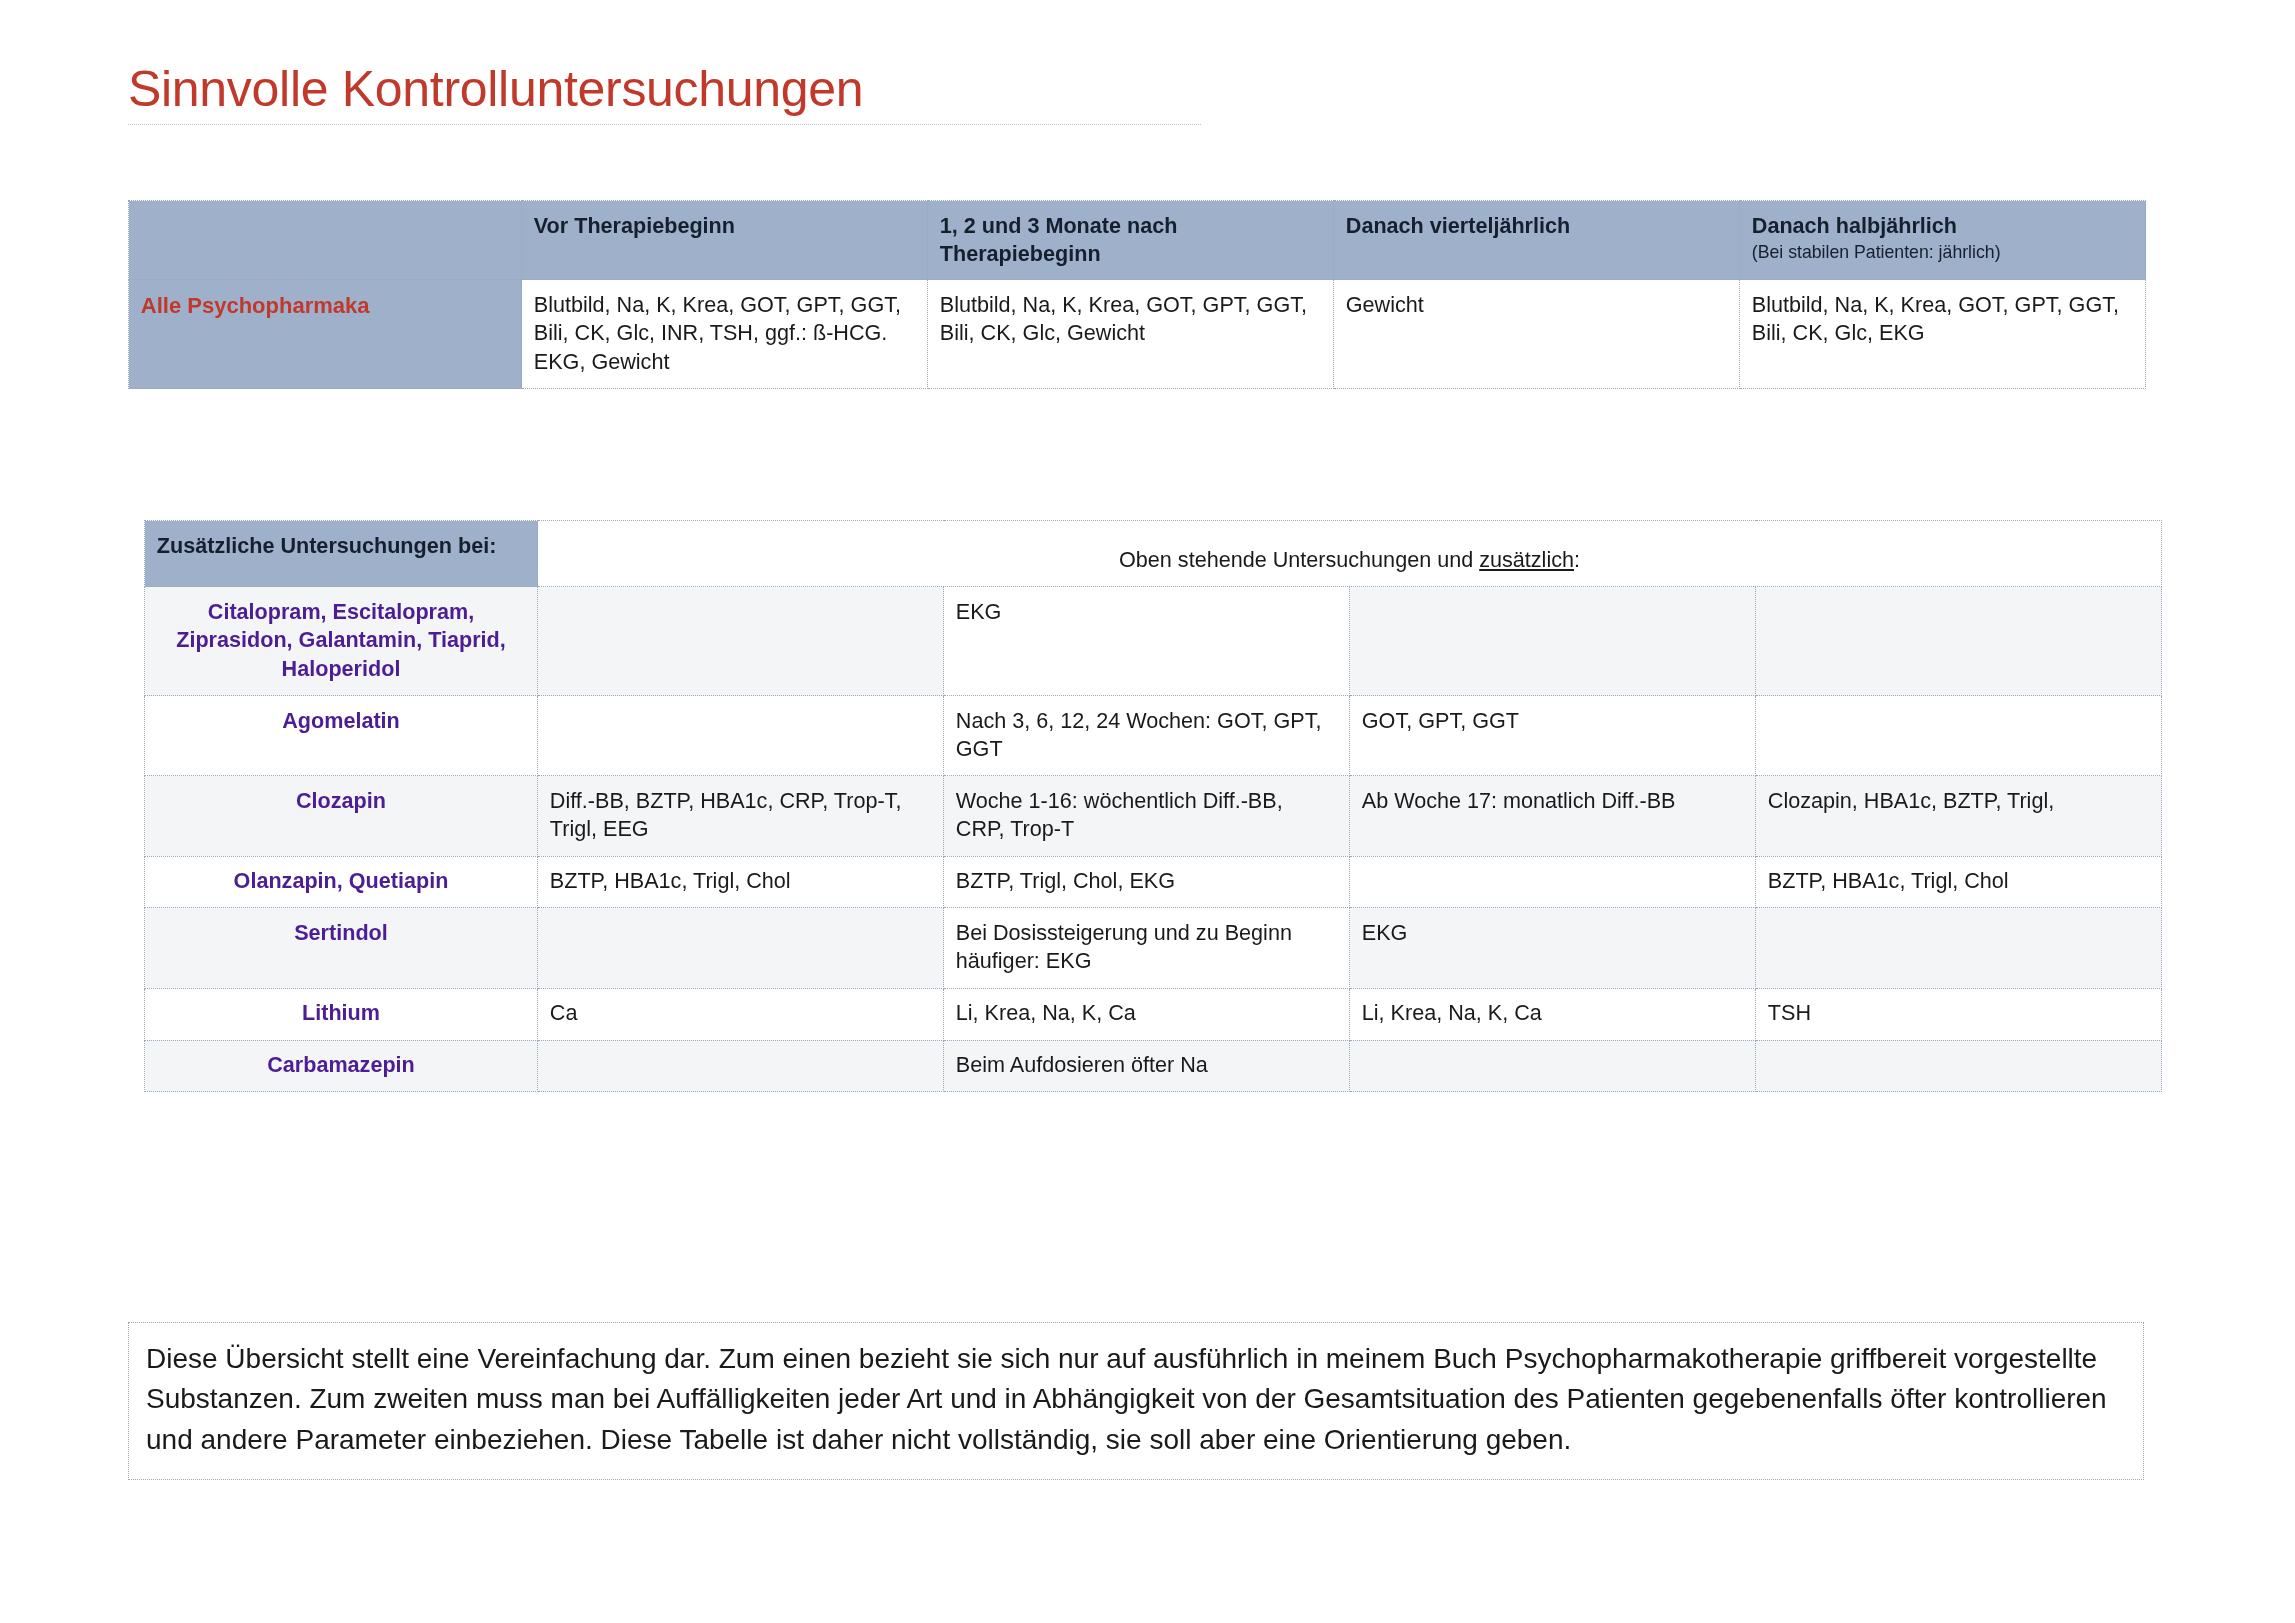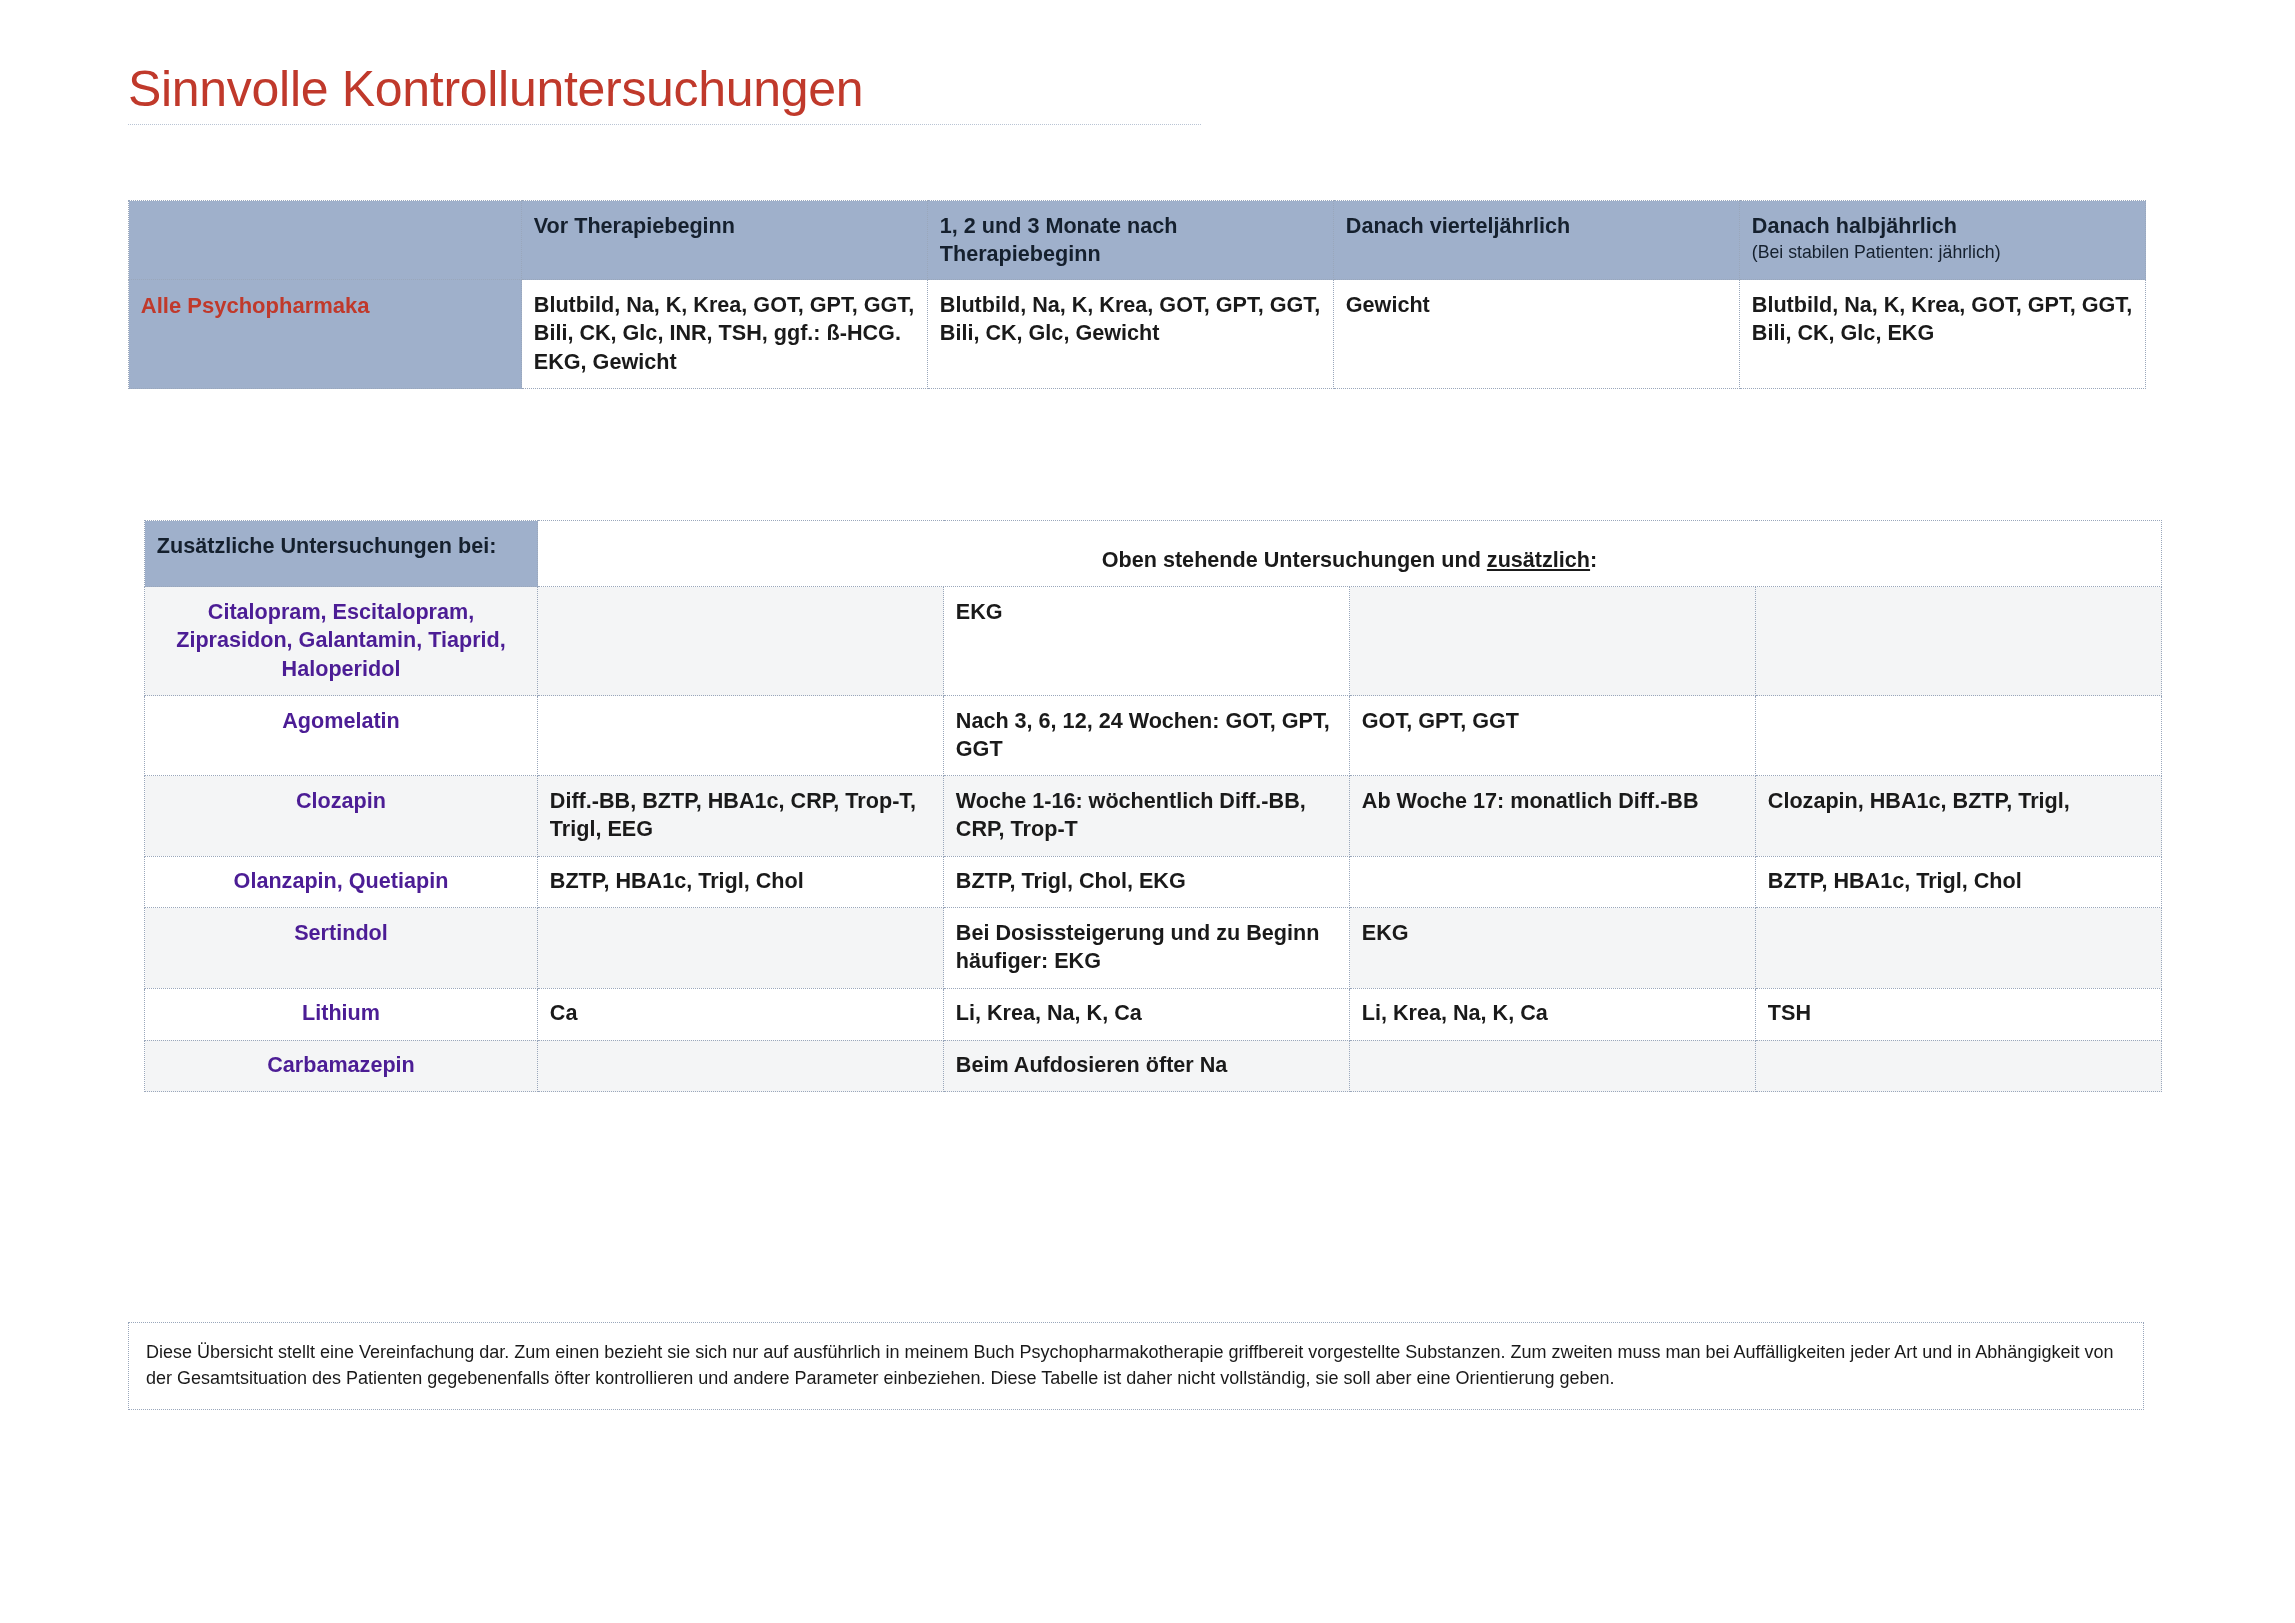--- a/index.html
+++ b/index.html
@@ -46,21 +46,21 @@
 
   
   table {
     border-collapse: collapse;
     table-layout: fixed;
     width: 100%;
   }
   td, th {
     vertical-align: top;
     text-align: left;
-    font-weight: 700;
+    font-weight: 400;
     padding: 10.5px 11.8px 11.8px 11.8px;
     border: 1.3px dotted #9aa7bb;
     font-size: 21.6px;
     line-height: 1.32;
   }
 
   
   .col-label { width: 393px; }
   .col-a { width: 406px; }
   .col-b { width: 406px; }
@@ -139,21 +139,21 @@
     position: absolute;
     left: 128px;
     top: 1322px;
     width: 2016px;
     box-sizing: border-box;
     border: 1.3px dotted #9aa7bb;
     padding: 15.7px 17px 18.3px 17px;
     background: #ffffff;
   }
   .note-text {
-    font-size: 18px;
+    font-size: 28px;
     line-height: 1.45;
     color: #1a1a1a;
   }
 </style>
 </head>
 <body>
 
 <div class="page">
 
   <div class="title-wrap">

